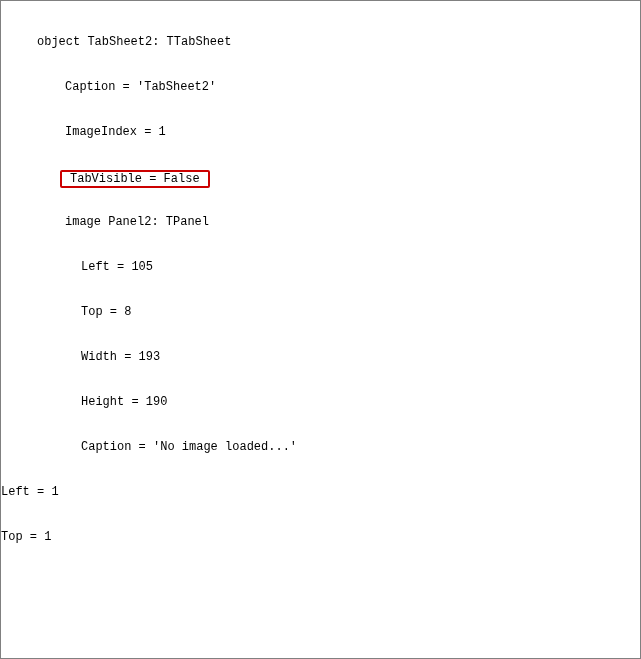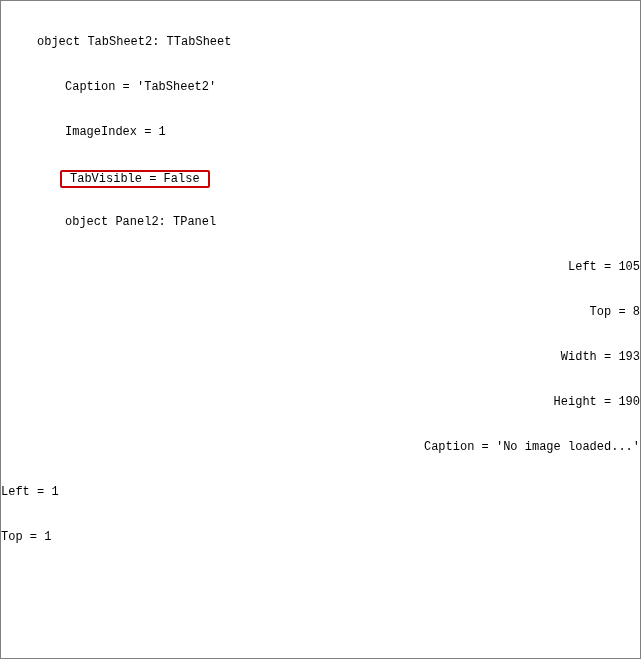--- a/index.html
+++ b/index.html
@@ -23,40 +23,40 @@
     white-space: pre;
     padding: 4px 0 0 0;
   }
   .code-line {
     display: block;
     position: relative;
     height: 15px;
   }
   .ind1 { padding-left: 36px; }
   .ind2 { padding-left: 64px; }
-  .ind3 { padding-left: 80px; text-align: right; }
+  .ind3 { padding-left: 80px; }
   .ind4 { }
   .hl {
     border: 2px solid #cc0000;
     border-radius: 2px;
     padding: 0 8px;
     margin-left: -5px;
     display: inline-block;
     line-height: 14px;
   }
 </style>
 </head>
 <body>
 
 <div class="code-area">
   <span class="code-line ind1">object TabSheet2: TTabSheet</span>
   <span class="code-line ind2">Caption = 'TabSheet2'</span>
   <span class="code-line ind2">ImageIndex = 1</span>
   <span class="code-line ind2"><span class="hl">TabVisible = False</span></span>
-  <span class="code-line ind2">object Panel2: TPanel</span>
+  <span class="code-line ind2">image Panel2: TPanel</span>
   <span class="code-line ind3">Left = 105</span>
   <span class="code-line ind3">Top = 8</span>
   <span class="code-line ind3">Width = 193</span>
   <span class="code-line ind3">Height = 190</span>
   <span class="code-line ind3">Caption = 'No image loaded...'</span>
   <span class="code-line ind4">Left = 1</span>
   <span class="code-line ind4">Top = 1</span>
   
   
   

